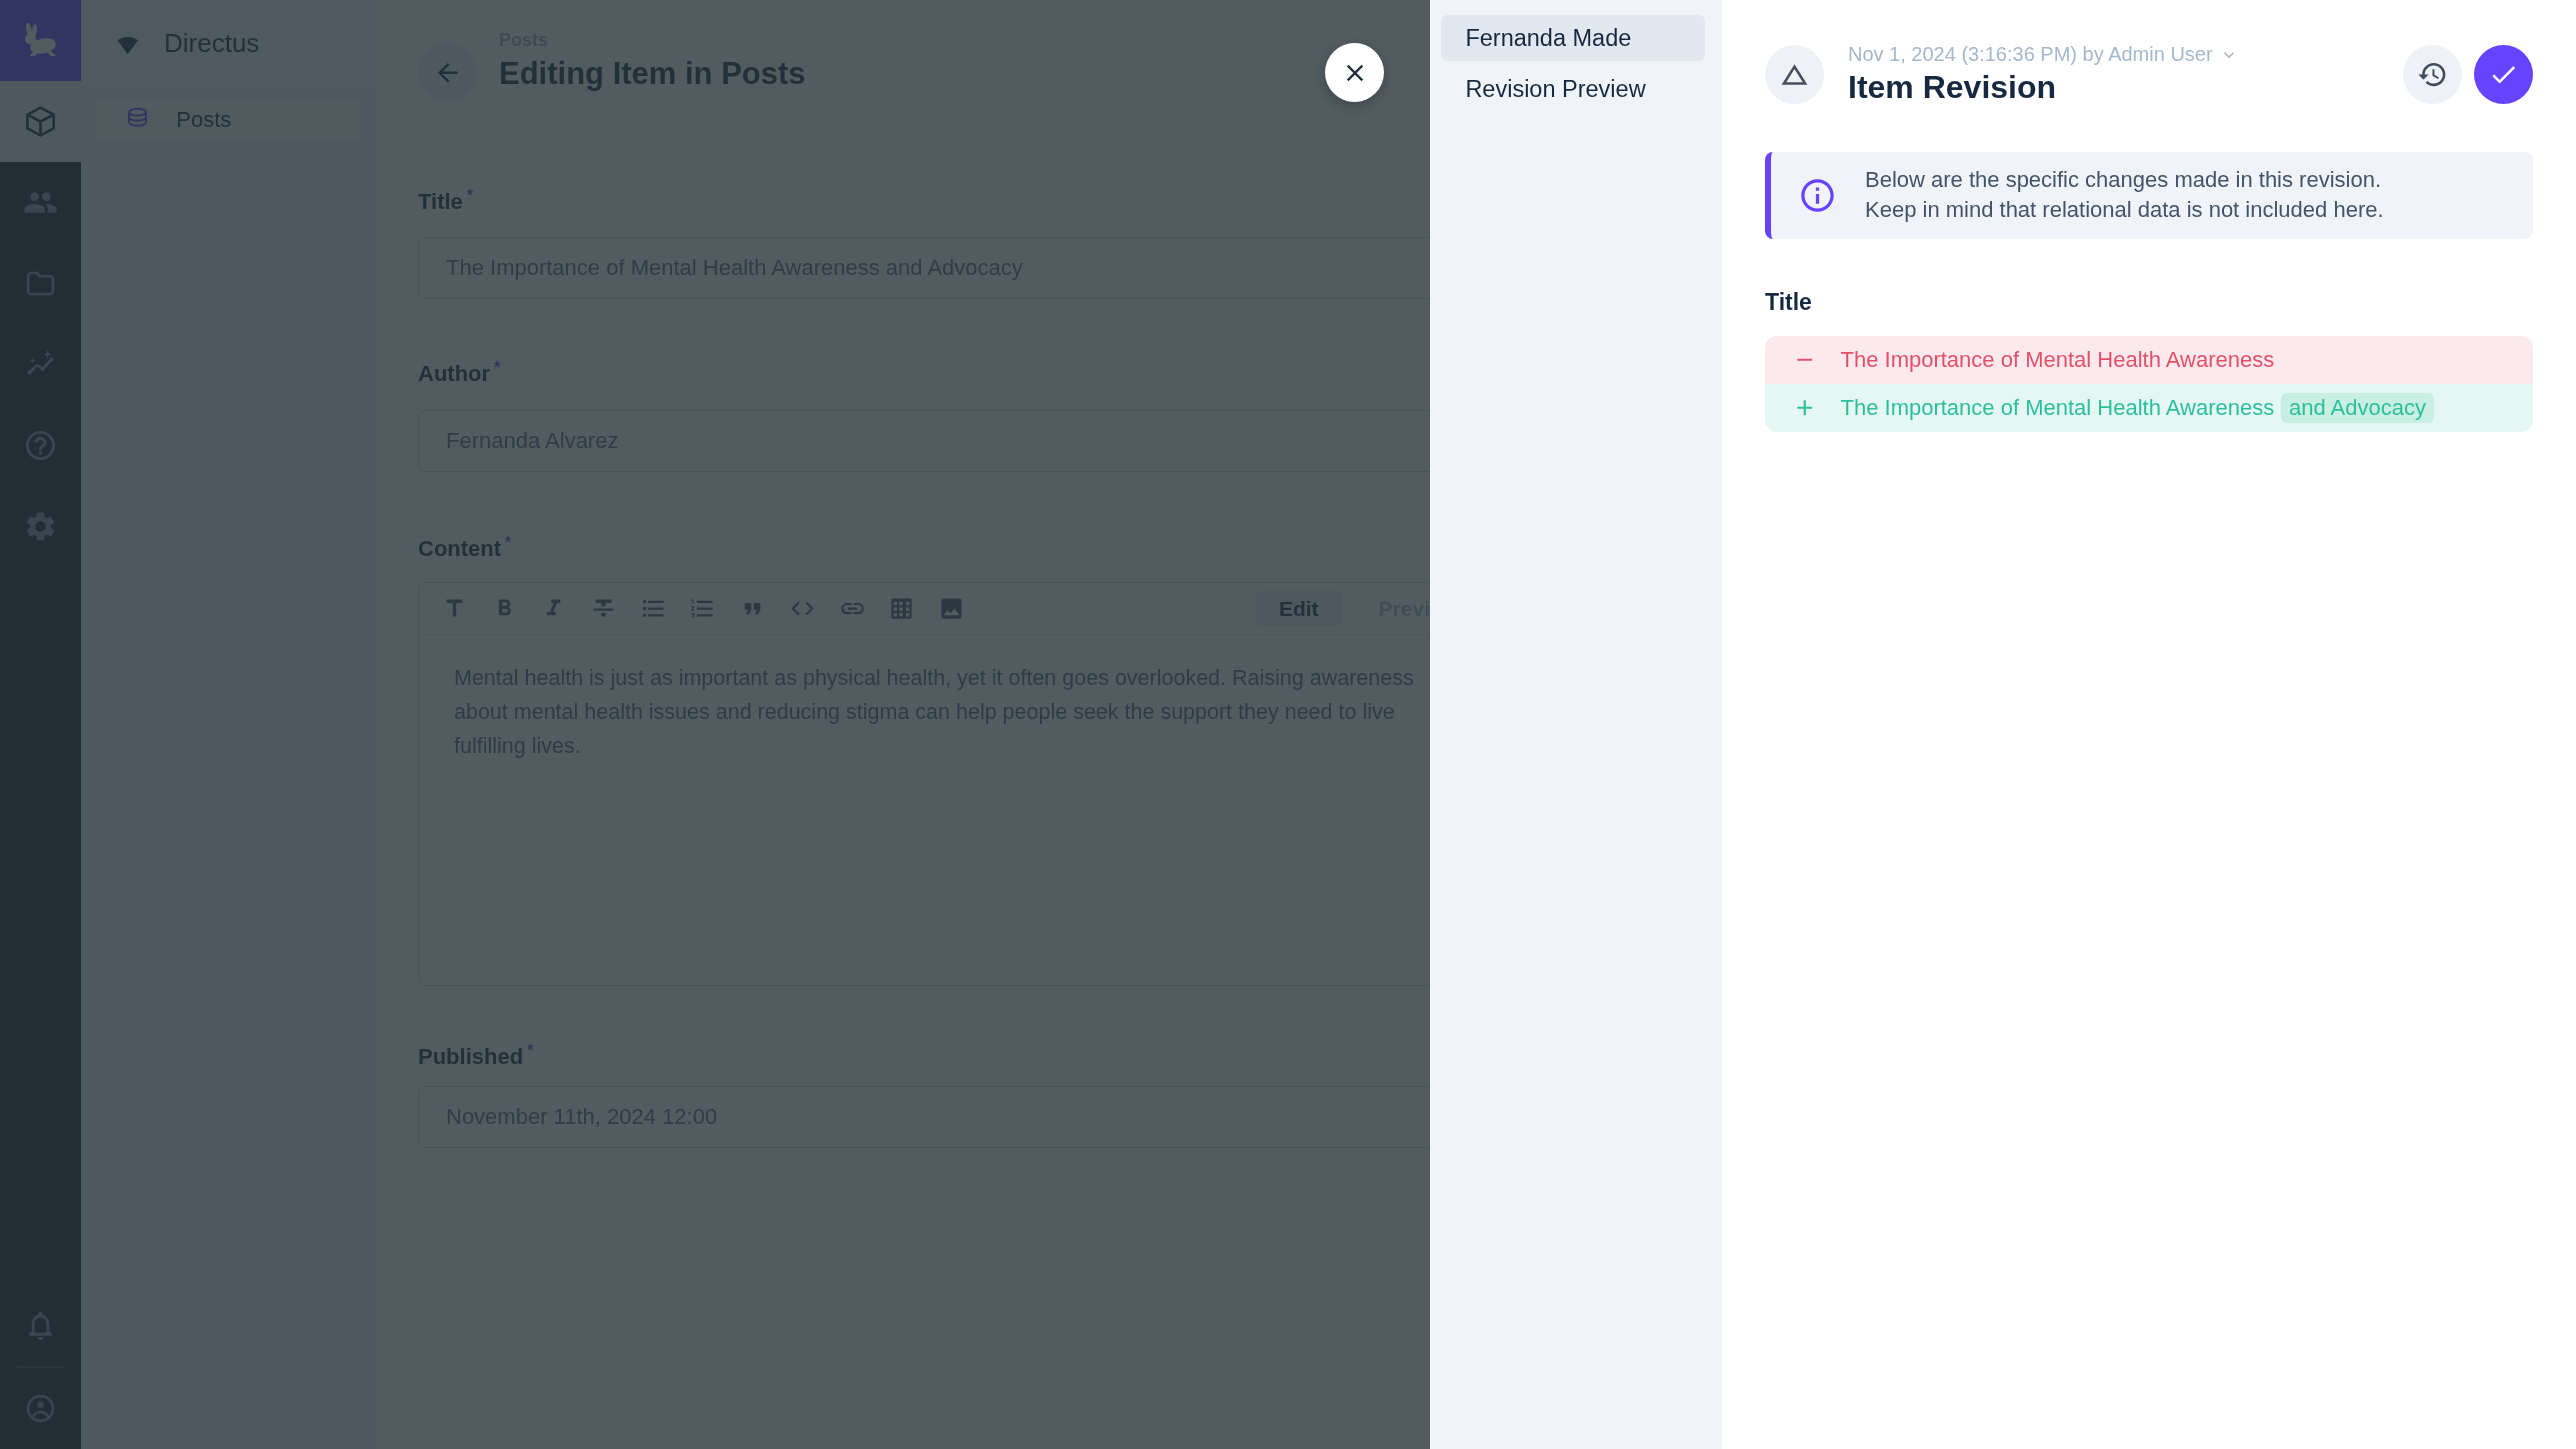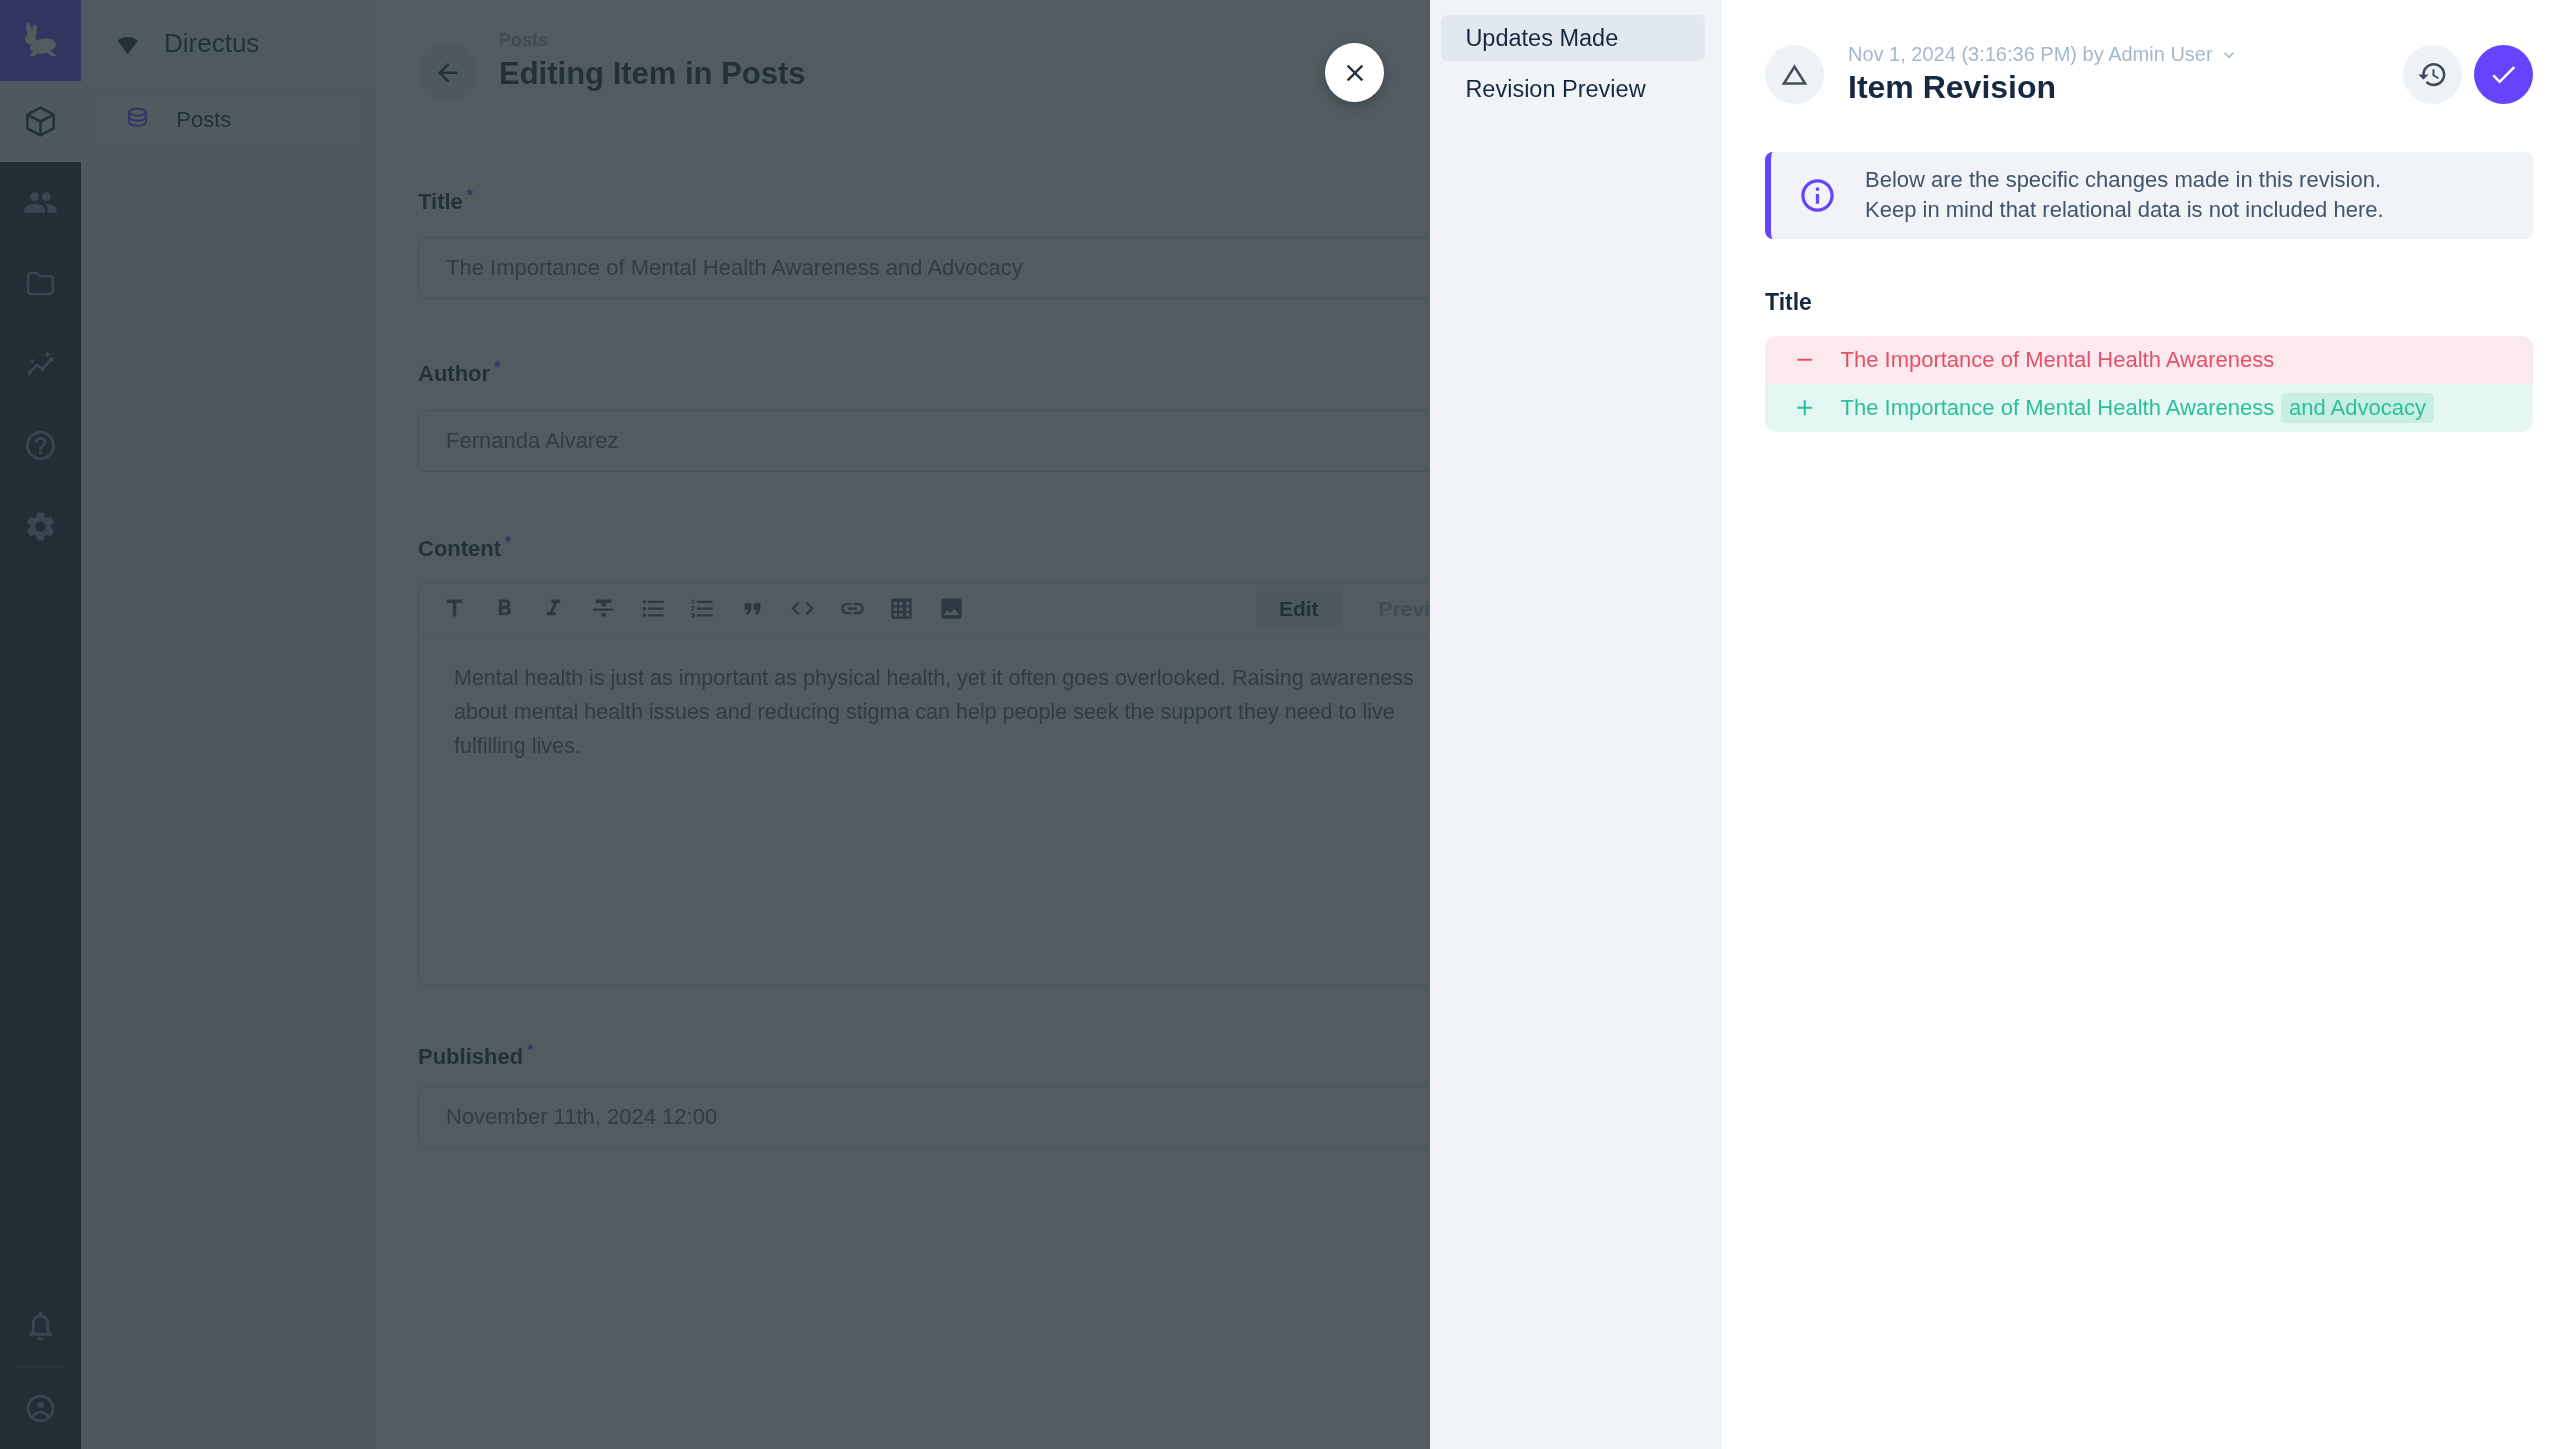--- a/index.html
+++ b/index.html
@@ -333,21 +333,21 @@
 <div class="drawer">
   <div class="drawer-close">
     <span>
       <svg viewBox="0 0 24 24" fill="currentColor" width="28" height="28">
           <path d="M19 6.41L17.59 5 12 10.59 6.41 5 5 6.41 10.59 12 5 17.59 6.41 19 12 13.41 17.59 19 19 17.59 13.41 12z"></path>
         </svg>
     </span>
   </div>
 
   <div class="drawer-nav">
-    <div class="drawer-nav-item active">Updates Made</div>
+    <div class="drawer-nav-item active">Fernanda Made</div>
     <div class="drawer-nav-item">Revision Preview</div>
   </div>
 
   <div class="drawer-content">
     <div class="rev-header">
       <div class="icon-circle">
         <span>
           <svg viewBox="0 0 24 24" fill="currentColor" width="31" height="31">
               <path d="M12 7.77L18.39 18H5.61L12 7.77M12 4L2 20h20L12 4z"></path>
             </svg>

